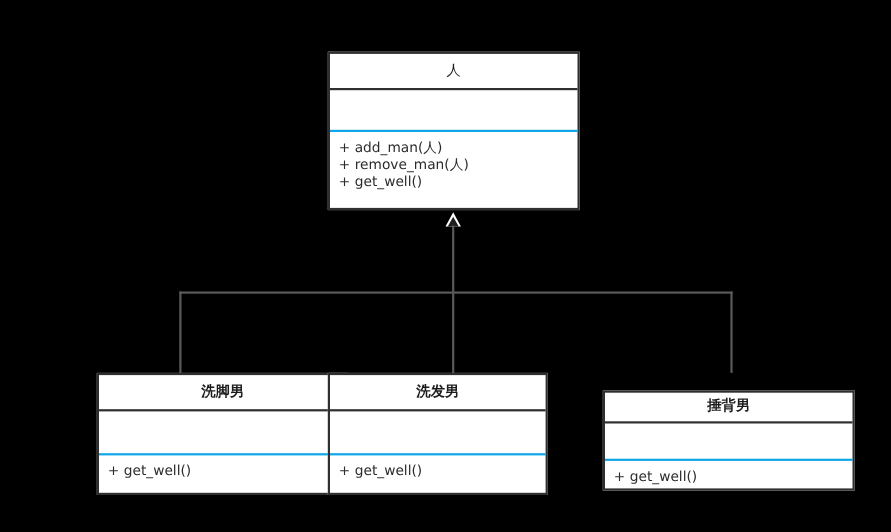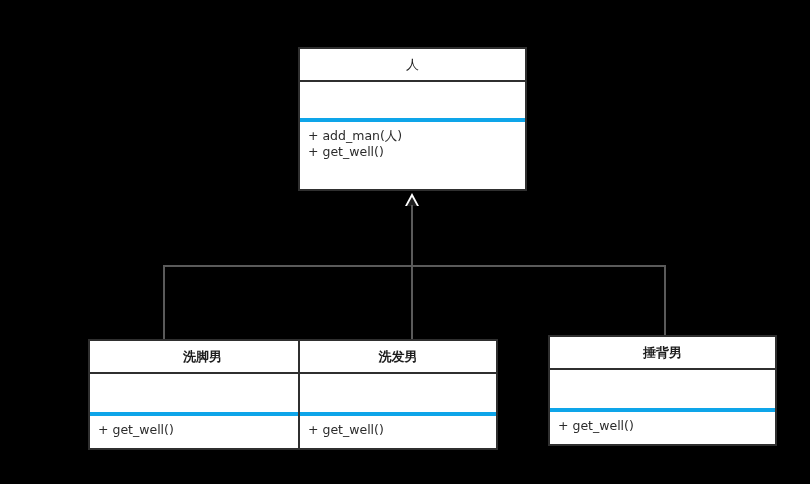--- a/index.html
+++ b/index.html
@@ -60,21 +60,21 @@
     align-items: center;
     justify-content: center;
     box-sizing: border-box;
   }
   .uml-name.bold { font-weight: bold; }
   .uml-attrs {
     border-top: 2px solid #2f2f2f;
     box-sizing: border-box;
   }
   .uml-ops {
-    border-top: 4px solid #0ea5e9;
+    border-top: 2px solid #0ea5e9;
     box-sizing: border-box;
     padding: 6px 8px 4px 8px;
   }
   .op-line {
     color: #2b2b2b;
     font-size: 12.5px;
     line-height: 15.5px;
     white-space: nowrap;
   }
 </style>
@@ -92,41 +92,42 @@
 
   <div class="conn conn-v" style="left:163px; top:265px; height:74px;"></div>
 
   <div class="conn conn-v" style="left:664px; top:265px; height:74px;"></div>
 
   <div class="uml-class" style="left:298px; top:47px; width:229px; height:144px;">
     <div class="uml-name" style="height:31px;">人</div>
     <div class="uml-attrs" style="height:38px;"></div>
     <div class="uml-ops" style="flex:1;">
       <div class="op-line">+ add_man(人)</div>
+      <div class="op-line">+ remove_man(人)</div>
       <div class="op-line">+ get_well()</div>
     </div>
   </div>
 
   <div class="uml-class" style="left:48px; top:339px; width:229px; height:111px;margin-left:40px;">
     <div class="uml-name bold" style="height:31px;">洗脚男</div>
     <div class="uml-attrs" style="height:40px;"></div>
     <div class="uml-ops" style="flex:1;">
       <div class="op-line">+ get_well()</div>
     </div>
   </div>
 
   <div class="uml-class" style="left:298px; top:339px; width:200px; height:111px;">
     <div class="uml-name bold" style="height:31px;">洗发男</div>
     <div class="uml-attrs" style="height:40px;"></div>
     <div class="uml-ops" style="flex:1;">
       <div class="op-line">+ get_well()</div>
     </div>
   </div>
 
-  <div class="uml-class" style="left:548px; top:335px; width:229px; height:111px;">
+  <div class="uml-class" style="left:548px; top:355px; width:229px; height:91px;">
     <div class="uml-name bold" style="height:31px;">捶背男</div>
     <div class="uml-attrs" style="height:40px;"></div>
     <div class="uml-ops" style="flex:1;">
       <div class="op-line">+ get_well()</div>
     </div>
   </div>
 
 </div>
 
 </body></html>

